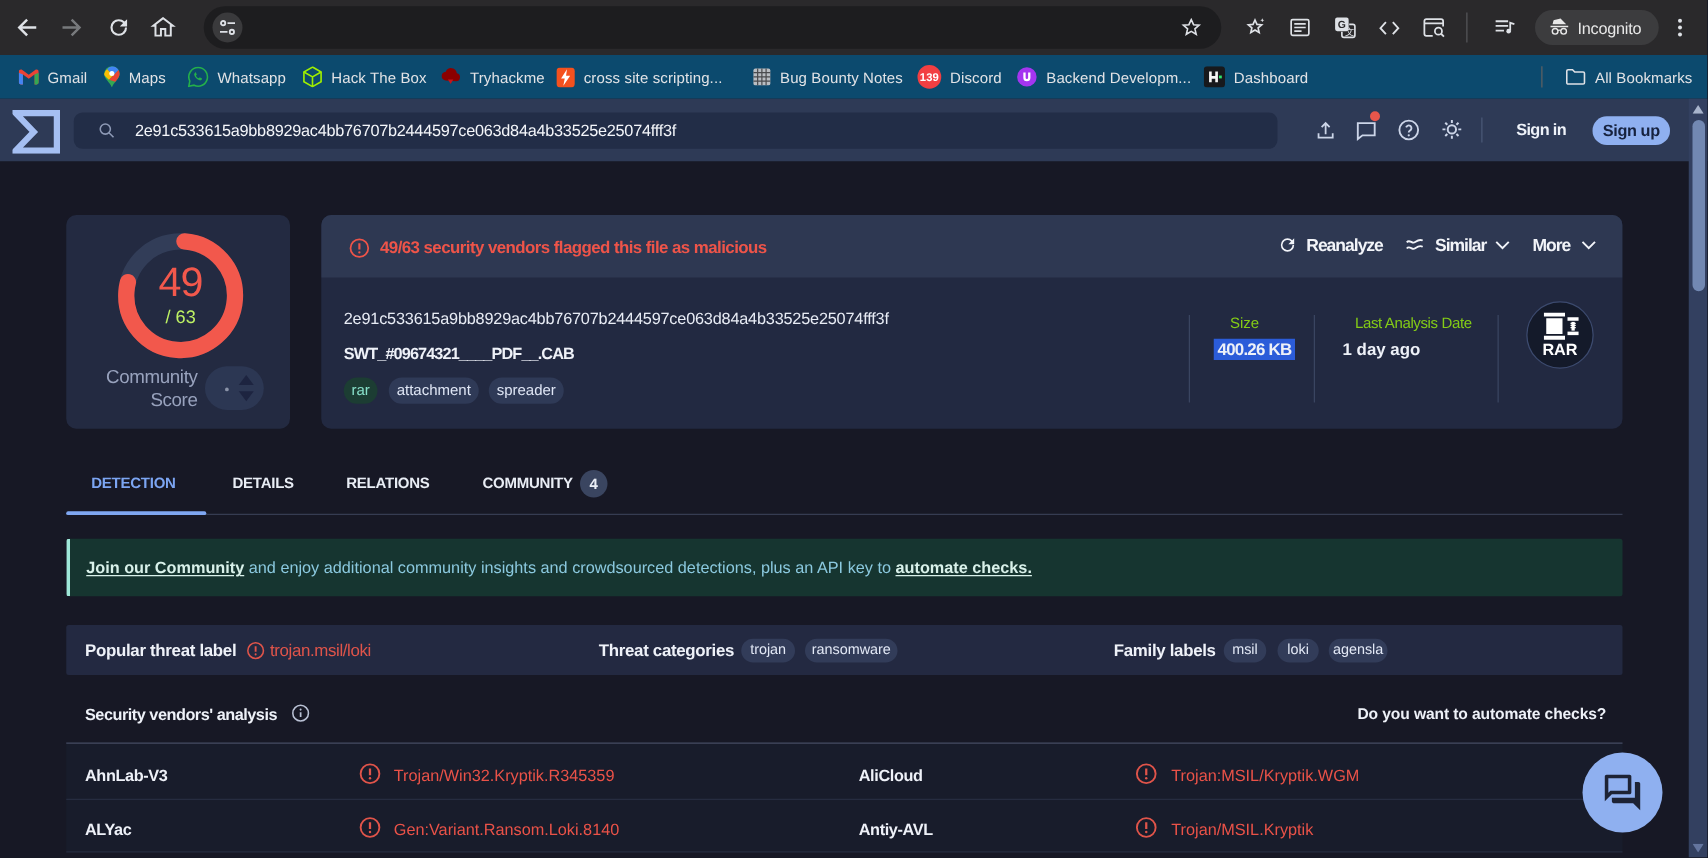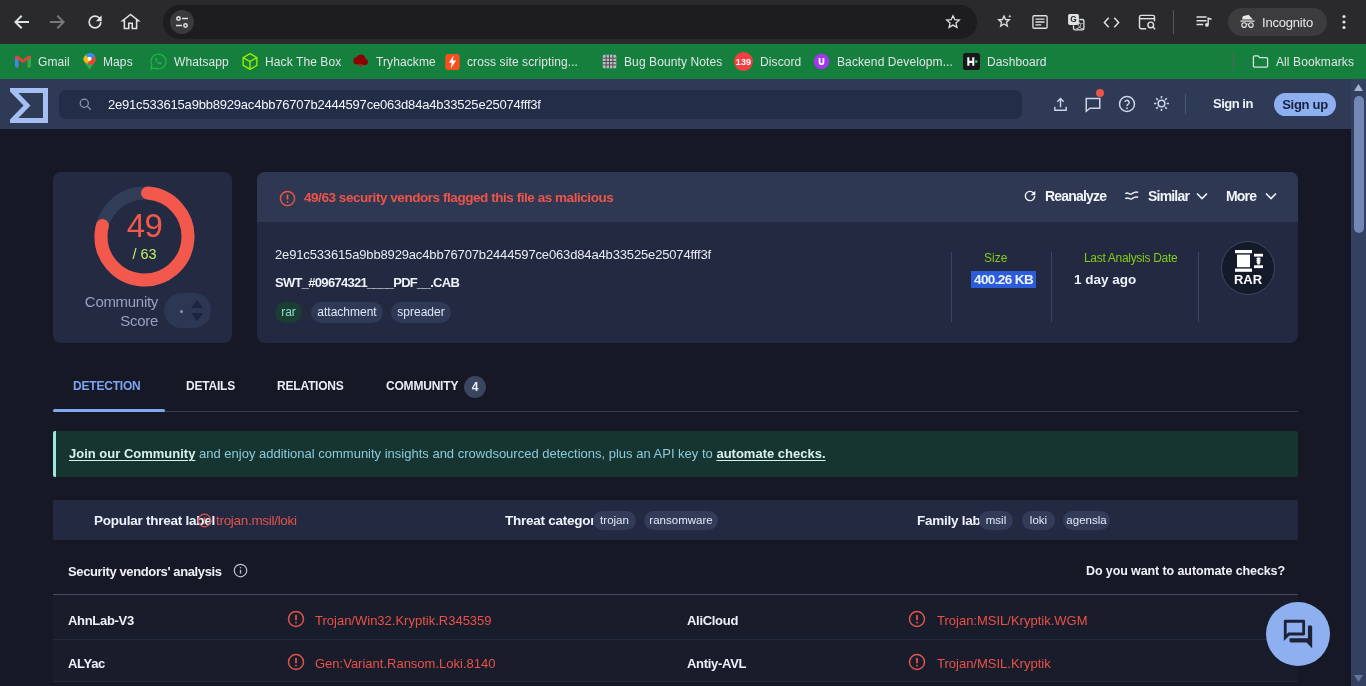--- a/index.html
+++ b/index.html
@@ -3,21 +3,21 @@
 <meta charset="utf-8">
 <style>
 * { margin:0; padding:0; box-sizing:border-box; }
 html,body { width:1366px; height:686px; overflow:hidden; background:#171825; }
 body, input, button { font-family:"Liberation Sans", sans-serif; }
 #app { position:relative; width:1366px; height:686px; }
 .abs { position:absolute; }
 
 
 #toolbar { position:absolute; left:0; top:0; width:1366px; height:44px; background:#2a292b; }
-#bookmarks { position:absolute; left:0; top:44px; width:1366px; height:35px; background:#15803d; }
+#bookmarks { position:absolute; left:0; top:44px; width:1366px; height:35px; background:#0c4a6e; }
 #omnibox { position:absolute; left:163px; top:5px; width:814px; height:34px; border-radius:17px; background:#1d1d1f; }
 #omnibox .tune-circ { position:absolute; left:7px; top:5px; width:24px; height:24px; border-radius:50%; background:#3a3a3c; }
 #urltext { position:absolute; left:30px; top:8px; font-size:14px; letter-spacing:-0.1px; color:#e8eaed; white-space:nowrap; }
 .bm-item { position:absolute; top:0; height:35px; display:flex; align-items:center; gap:7px; color:#e2e3e6; font-size:12px; letter-spacing:0.1px; white-space:nowrap; }
 .tb-icon { position:absolute; top:0; }
 
 
 #vt-header { position:absolute; left:0; top:79px; width:1366px; height:50px; background:#2e3a56; }
 #vt-search { position:absolute; left:59px; top:11px; width:963px; height:29px; border-radius:7px; background:#222d47; }
 #vt-search .q { position:absolute; left:49px; top:7px; font-size:13px; letter-spacing:-0.2px; color:#f4f6fa; }
@@ -56,21 +56,21 @@
 #tabline-active { position:absolute; left:53px; top:280px; width:112px; height:3px; background:#7fa7f2; border-radius:2px; }
 #combadge { position:absolute; left:464px; top:247px; width:22px; height:22px; border-radius:50%; background:#3a4560; color:#e9edf5; font-size:12px; text-align:center; line-height:22px; font-weight:bold; }
 
 
 #banner { position:absolute; left:53px; top:302px; width:1245px; height:46px; background:#163530; border-left:3px solid #9fe8d9; border-radius:2px; color:#8bc9df; font-size:13px; line-height:46px; padding-left:13px; white-space:nowrap; }
 #banner b { color:#d9f1ea; }
 #banner b u { text-underline-offset:2px; }
 
 
 #threatrow { position:absolute; left:53px; top:371px; width:1245px; height:40px; background:#232941; border-radius:2px; }
-.trh { position:absolute; top:13px; font-size:13.5px; font-weight:bold; letter-spacing:-0.25px; color:#eef1f8;margin-left:26px; }
+.trh { position:absolute; top:13px; font-size:13.5px; font-weight:bold; letter-spacing:-0.25px; color:#eef1f8; }
 .pill { position:absolute; top:10.5px; height:19px; border-radius:9.5px; background:#323c59; color:#e3e9f6; font-size:11.5px; line-height:19px; text-align:center; }
 
 
 #svh { position:absolute; left:68px; top:435px; font-size:13px; font-weight:bold; letter-spacing:-0.38px; color:#eef1f8; }
 #autoq { position:absolute; right:66px; top:435px; font-size:12.5px; font-weight:bold; letter-spacing:-0.1px; color:#eef1f8; }
 #vtable { position:absolute; left:53px; top:465px; width:1245px; height:87px; background:#181c2b; border-top:1px solid #454b63; }
 #vtable .sep { position:absolute; left:0; top:44px; width:1245px; height:1px; background:#262c40; }
 #vtable .bot { position:absolute; left:0; top:86px; width:1245px; height:1px; background:#262c40; }
 .vname { position:absolute; font-size:13px; font-weight:bold; letter-spacing:-0.3px; color:#eef1f8; }
 .vdet { position:absolute; font-size:13px; color:#ea5248; }

